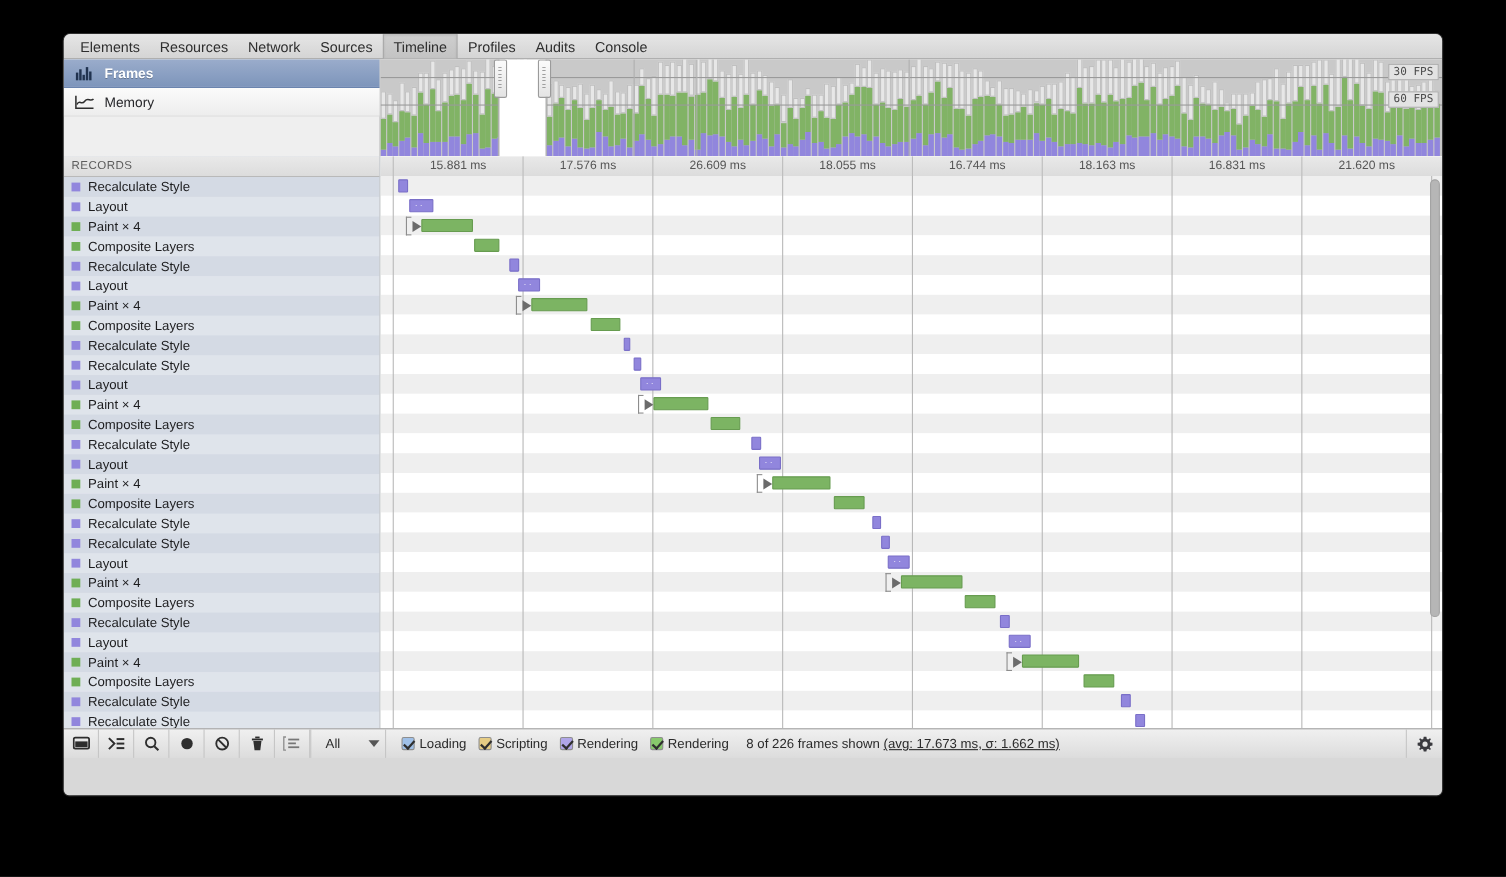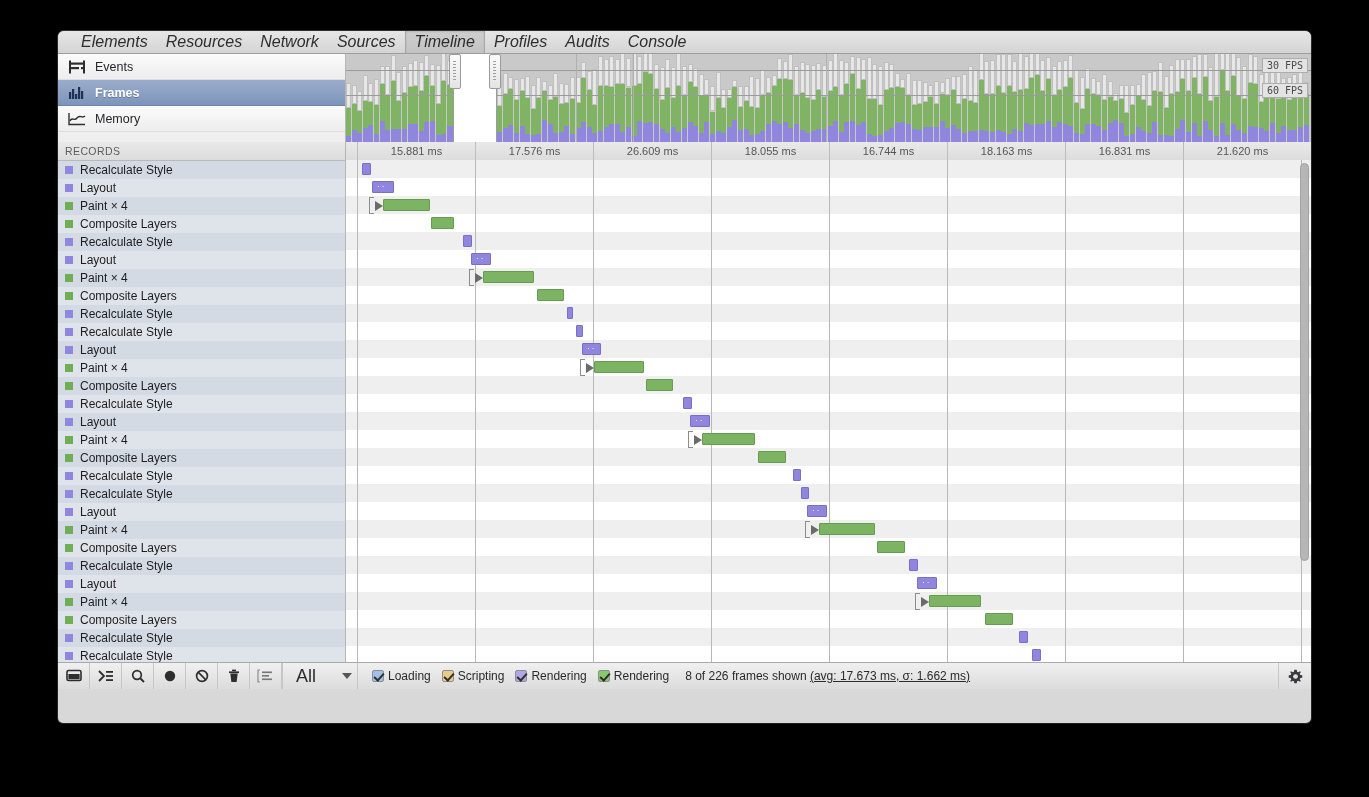--- a/index.html
+++ b/index.html
@@ -44,22 +44,22 @@
     background: linear-gradient(to bottom, #e2e2e2, #cfcfcf);
     border: 1px solid #b4b4b4; border-radius: 2px;
   }
   .resize-corner svg { position: absolute; left: 3px; top: 3px; }
 
   
   .tabbar {
     height: 22px;
     background: linear-gradient(to bottom, #e6e6e6, #d4d4d4);
     border-bottom: 1px solid #9e9e9e;
-    display: flex; align-items: stretch; padding-left: 14px;
-    font-size: 16px; color: #2e2e2e; font-style: italic;
+    display: flex; align-items: stretch; padding-left: 6px;
+    font-size: 13px; color: #2e2e2e;
   }
   .tab {
     padding: 0 9px; display: flex; align-items: center; cursor: default;
     white-space: nowrap;
   }
   .tab.active {
     background: linear-gradient(to bottom, #cfcfcf, #c3c3c3);
     border-left: 1px solid #a6a6a6; border-right: 1px solid #a6a6a6;
     box-shadow: inset 0 1px 2px rgba(0,0,0,0.12);
   }
@@ -194,21 +194,21 @@
   }
   .sb-icons { display: flex; align-items: center; }
   .sb-btn {
     width: 31px; height: 26px; display: flex; align-items: center; justify-content: center;
     border-right: 1px solid #c6c6c6;
   }
   .sb-sep { width: 1px; height: 26px; background: #c6c6c6; }
   .filter-select {
     display: flex; align-items: center; gap: 26px;
     height: 18px; margin-left: 8px; padding: 0 5px;
-    font-size: 18px; color: #2b2b2b;
+    font-size: 12px; color: #2b2b2b;
   }
   .caret { width: 0; height: 0; border-left: 5px solid transparent; border-right: 5px solid transparent; border-top: 6px solid #555; }
   .sb-checks { display: flex; align-items: center; gap: 11px; margin-left: 14px; }
   .chk { display: flex; align-items: center; gap: 4px; }
   .chkbox {
     width: 12px; height: 12px; border: 1px solid #8e8e8e; border-radius: 2px;
     position: relative; box-sizing: border-box;
   }
   .chkbox::after {
     content: ""; position: absolute; left: 3px; top: 0px; width: 4px; height: 8px;
@@ -255,32 +255,20 @@
       <div class="tab">
           <span>Audits</span>
         </div>
       <div class="tab">
           <span>Console</span>
         </div>
     </div>
 
     <div class="upper">
       <div class="sidebar">
-        <div class="side-item">
-          <span class="side-icon">
-            <svg width="18" height="14" viewBox="0 0 18 14">
-              <rect x="1" y="2.5" width="16" height="2.2" fill="#2e2e2e"></rect>
-              <rect x="1" y="7" width="10" height="2.2" fill="#2e2e2e"></rect>
-              <rect x="13" y="7" width="4" height="2.2" fill="#2e2e2e"></rect>
-              <rect x="1" y="0.5" width="2" height="13" fill="#2e2e2e"></rect>
-              <rect x="15" y="0.5" width="2" height="13" fill="#2e2e2e"></rect>
-            </svg>
-          </span>
-          <span>Events</span>
-        </div>
         <div class="side-item selected">
           <span class="side-icon">
             <svg width="18" height="14" viewBox="0 0 18 14">
               <rect x="1" y="6" width="2.2" height="7" fill="#20324f"></rect>
               <rect x="4" y="3" width="2.2" height="10" fill="#20324f"></rect>
               <rect x="7" y="8" width="2.2" height="5" fill="#20324f"></rect>
               <rect x="10" y="1" width="2.2" height="12" fill="#20324f"></rect>
               <rect x="13" y="5" width="2.2" height="8" fill="#20324f"></rect>
             </svg>
           </span>

